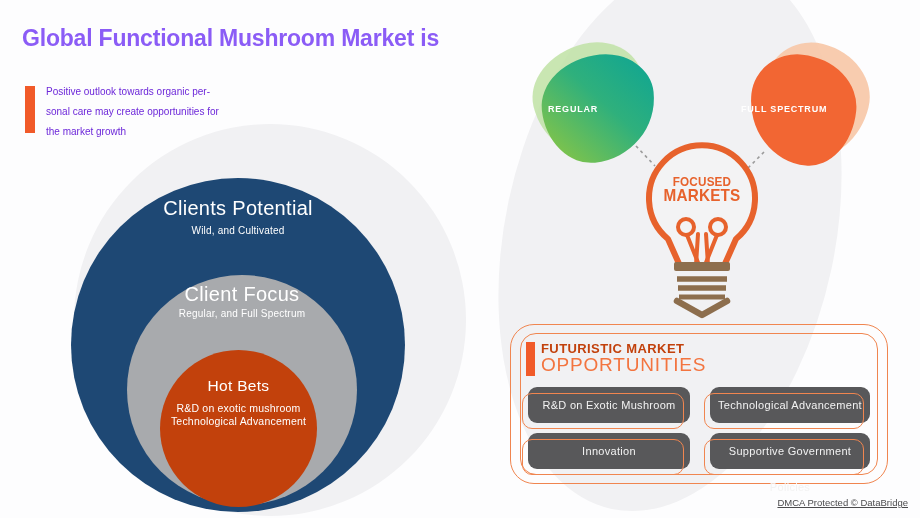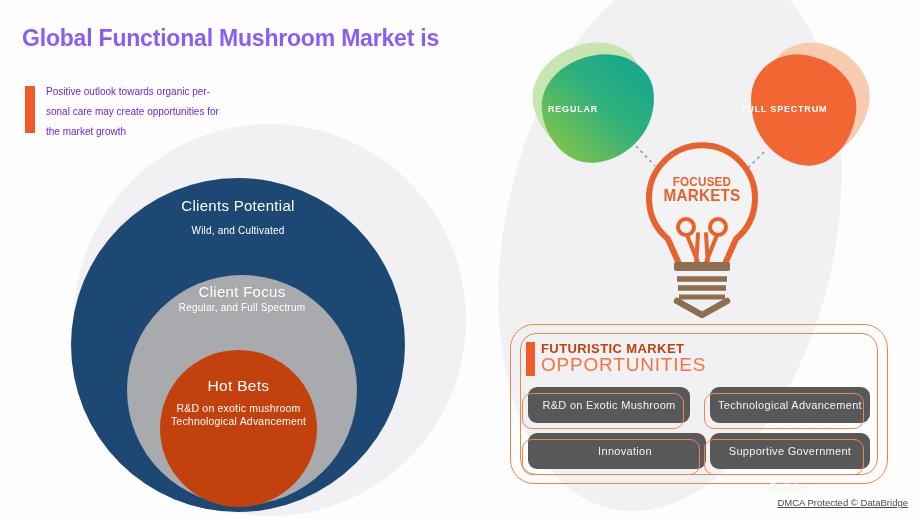--- a/index.html
+++ b/index.html
@@ -17,22 +17,22 @@
     font-size:23px;line-height:29px;font-weight:700;color:#8b5cf6;letter-spacing:-0.2px;margin-top:8px;}
   .accent-bar{position:absolute;background:#f15a29;}
   .bar-subtitle{left:25px;top:86px;width:10px;height:47px;}
   .subtitle{position:absolute;left:46px;top:82px;width:330px;
     font-size:10px;line-height:20px;color:#6d28d9;}
   
   .vcircle{position:absolute;border-radius:50%;text-align:center;color:#fff;}
   .v-outer{left:71px;top:178px;width:334px;height:334px;background:#1e4874;}
   .v-middle{left:127px;top:275px;width:230px;height:230px;background:#a8aaad;}
   .v-inner{left:160px;top:350px;width:157px;height:157px;background:#c2410c;}
-  .vtitle{font-size:15px;font-weight:400;letter-spacing:.3px;}
-  .vsub{font-size:10px;margin-top:11px;letter-spacing:.2px;}
+  .vtitle{font-size:20px;font-weight:400;letter-spacing:.3px;}
+  .vsub{font-size:10px;margin-top:5px;letter-spacing:.2px;}
   .v-outer .vtitle{margin-top:19px;}
   .v-middle .vtitle{margin-top:8px;}
   .v-middle .vsub{margin-top:2px;}
   .v-inner .vtitle{margin-top:27px;font-size:15.5px;}
   .v-inner .vsub{font-size:10.5px;line-height:13px;margin-top:7px;}
   
   .node,.node-shadow{position:absolute;}
   .node-green{left:542px;top:55px;width:113px;height:107px;
     border-radius:56% 44% 58% 42% / 46% 40% 60% 54%;transform:rotate(-6deg);
     background:linear-gradient(48deg,#93c83f 0%,#2fb07c 55%,#0ca495 100%);}
@@ -64,21 +64,21 @@
   .panel-h1{position:absolute;left:541px;top:341px;
     font-size:13px;font-weight:700;color:#c2410c;letter-spacing:.4px;}
   .panel-h2{position:absolute;left:541px;top:354px;
     font-size:19px;font-weight:400;color:#f3743f;letter-spacing:.8px;}
   .opp-btn{position:absolute;height:36px;background:#58585a;border-radius:9px;
     color:#f2f2f2;font-size:11px;line-height:36px;text-align:center;letter-spacing:.3px;}
   .opp-btn::before{content:"";position:absolute;inset:0;
     transform:translate(-6px,6px);border:1.2px solid #f0854f;border-radius:10px;}
   .b1{left:528px;top:387px;width:162px;}
   .b2{left:710px;top:387px;width:160px;}
-  .b3{left:528px;top:433px;width:162px;padding-left:16px;}
+  .b3{left:528px;top:433px;width:162px;}
   .b4{left:710px;top:433px;width:160px;}
   
   .footer{position:absolute;right:12px;top:497px;font-size:9.5px;color:#4b4b4d;text-decoration:underline;}
 </style>
 </head>
 <body>
 
 <div class="stage">
 
   <div class="bg-blob bg-left"></div>

